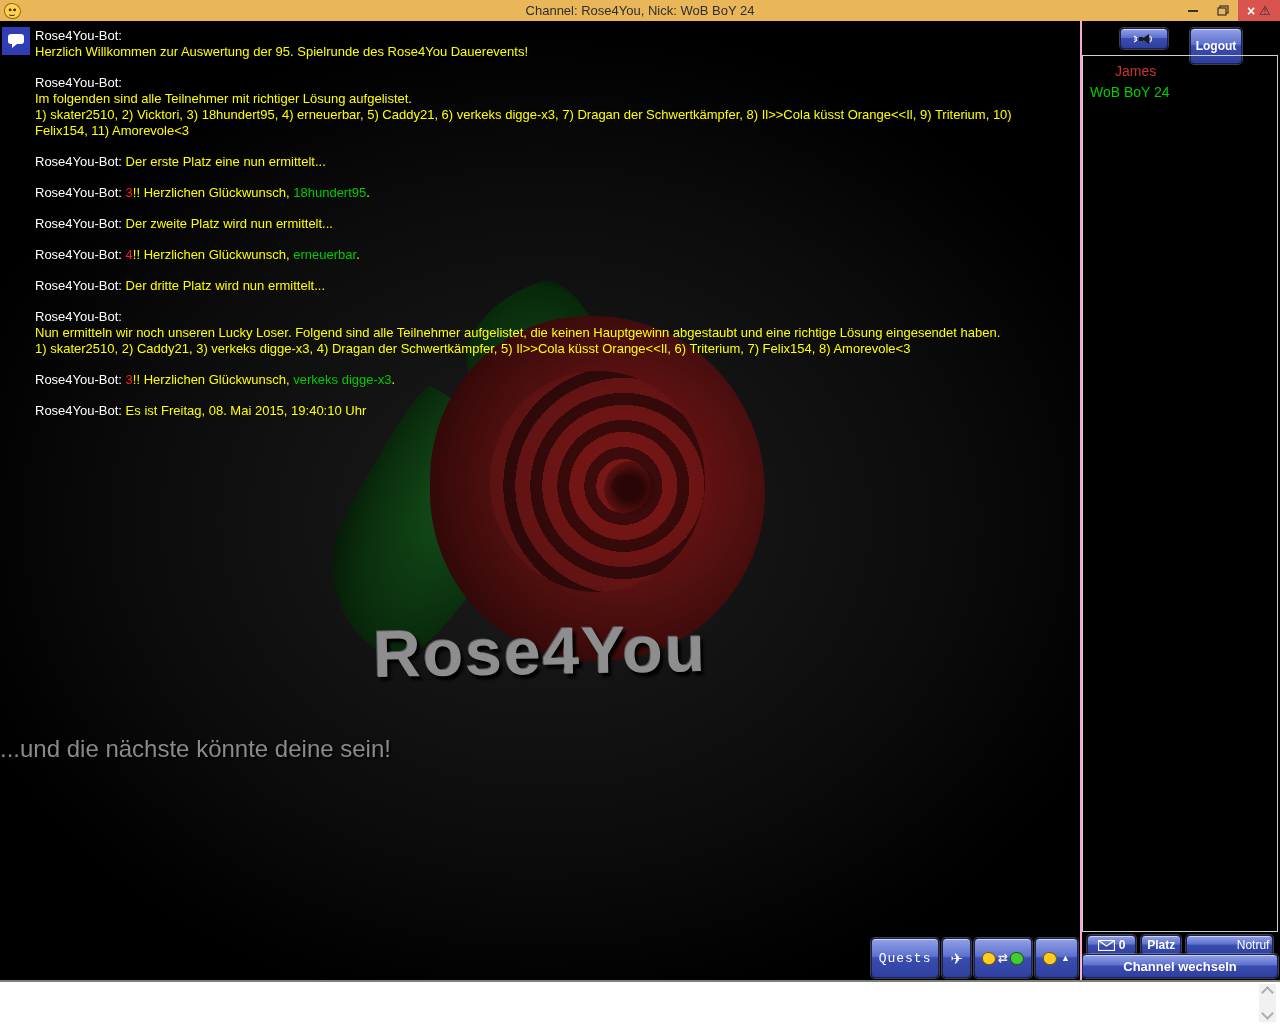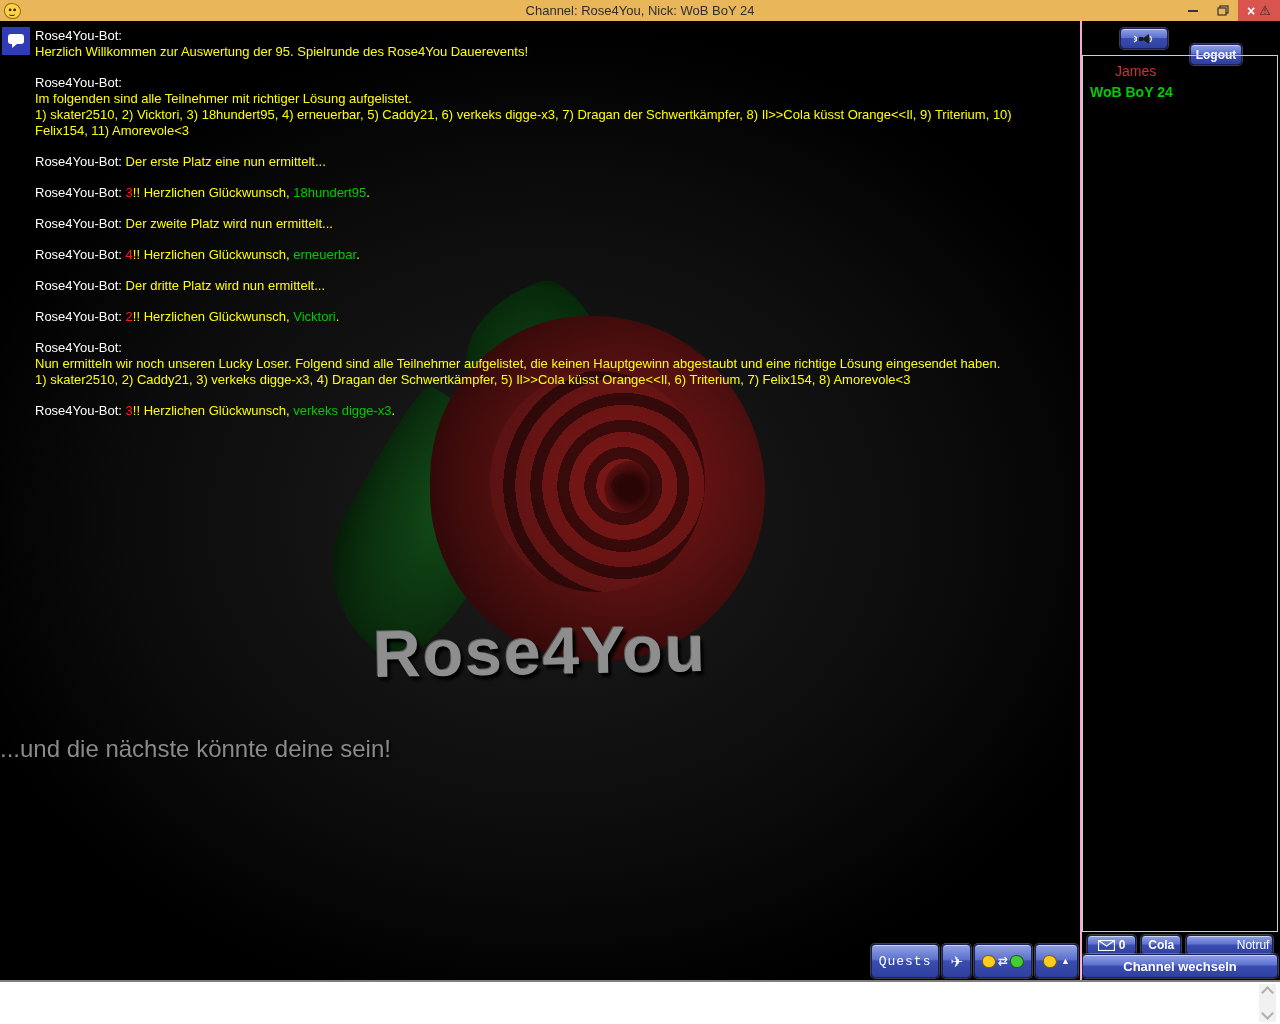--- a/index.html
+++ b/index.html
@@ -58,34 +58,34 @@
 
   
   .kbtn{background:linear-gradient(#93a2e4 0%,#5d71cf 45%,#3a4db0 50%,#2e3f9e 100%);
         border:1px solid #18215c;border-radius:4px;
         box-shadow:inset 0 1px 0 rgba(255,255,255,0.55),0 0 0 1px rgba(255,255,255,0.25);
         color:#fff;font-weight:bold;font-size:12px;
         display:flex;align-items:center;justify-content:center;cursor:pointer;box-sizing:border-box;}
 
   
   .chat-toolbar{position:absolute;right:2px;bottom:2px;display:flex;gap:3px;z-index:6;}
-  .tb-btn{height:34px;padding:0 7px;}
+  .tb-btn{height:40px;padding:0 7px;}
   .quests-btn{font-family:"Liberation Mono","DejaVu Sans Mono",monospace;font-size:13px;letter-spacing:1px;font-weight:normal;}
   .plane{font-size:15px;line-height:1;color:#fff;}
   .mini-smiley{display:inline-block;width:12px;height:11px;border-radius:45% 55% 50% 50%;
                background:#ffcc22;border:1px solid #7a5a00;}
   .mini-smiley.green{background:#44cc33;border-color:#1d5c12;}
   .swap-glyph{color:#eee;font-size:12px;margin:0 2px;}
   .up-tri{color:#fff;font-size:9px;margin-left:4px;}
 
   
   .sidebar{position:absolute;top:21px;right:0;width:198px;bottom:44px;background:#000;}
   .sidebar-top{position:absolute;top:7px;left:0;right:0;display:flex;justify-content:center;gap:22px;}
   .sound-btn{width:48px;height:21px;}
-  .logout-btn{width:52px;height:21px;margin-top:16px;}
+  .logout-btn{width:52px;height:36px;}
   .user-panel{position:absolute;top:34px;left:0;right:2px;bottom:48px;border:1px solid #cfcfcf;
               padding:5px 7px;box-sizing:border-box;overflow:hidden;}
   .user{font-size:14px;line-height:21px;}
   .mail-row{position:absolute;bottom:25px;left:5px;right:7px;display:flex;gap:5px;}
   .mail-row .kbtn{height:20px;}
   .mail-btn{flex:1.25;gap:4px;}
   .hilfe-btn{flex:1;}
   .notruf-btn{flex:1;font-weight:normal;padding-left:47px;}
   .channel-btn{position:absolute;bottom:2px;left:0;right:2px;height:24px;font-size:13px;}
 
@@ -145,23 +145,23 @@
     </div>
 
     <div class="messages">
         <div class="msg"><span class="bot-name">Rose4You-Bot:</span><br><span style="color: rgb(255, 255, 0);">Herzlich Willkommen zur Auswertung der  95. Spielrunde des Rose4You Dauerevents!</span></div>
         <div class="msg"><span class="bot-name">Rose4You-Bot:</span><br><span style="color: rgb(255, 255, 0);">Im folgenden sind alle Teilnehmer mit richtiger Lösung aufgelistet.</span><br><span style="color: rgb(255, 255, 0);">1) skater2510, 2) Vicktori, 3) 18hundert95, 4) erneuerbar, 5) Caddy21, 6) verkeks digge-x3, 7) Dragan der Schwertkämpfer, 8) Il&gt;&gt;Cola küsst Orange&lt;&lt;Il, 9) Triterium, 10) Felix154, 11) Amorevole&lt;3</span></div>
         <div class="msg"><span class="bot-name">Rose4You-Bot:</span> <span style="color: rgb(255, 255, 0);">Der erste Platz eine nun ermittelt...</span></div>
         <div class="msg"><span class="bot-name">Rose4You-Bot:</span> <span style="color: rgb(255, 26, 26);">3</span><span style="color: rgb(255, 255, 0);">!! Herzlichen Glückwunsch, </span><span style="color: rgb(0, 204, 0);">18hundert95</span><span style="color: rgb(255, 255, 0);">.</span></div>
         <div class="msg"><span class="bot-name">Rose4You-Bot:</span> <span style="color: rgb(255, 255, 0);">Der zweite Platz wird nun ermittelt...</span></div>
         <div class="msg"><span class="bot-name">Rose4You-Bot:</span> <span style="color: rgb(255, 26, 26);">4</span><span style="color: rgb(255, 255, 0);">!! Herzlichen Glückwunsch, </span><span style="color: rgb(0, 204, 0);">erneuerbar</span><span style="color: rgb(255, 255, 0);">.</span></div>
         <div class="msg"><span class="bot-name">Rose4You-Bot:</span> <span style="color: rgb(255, 255, 0);">Der dritte Platz wird nun ermittelt...</span></div>
-        <div class="msg"><span class="bot-name">Rose4You-Bot:</span> <span style="color: rgb(255, 26, 26);">2</span><span style="color: rgb(255, 255, 0);">!! Herzlichen Glückwunsch, </span><span style="color: rgb(0, 204, 0);">Vicktori</span><span style="color: rgb(255, 255, 0);">.</span></div>
         <div class="msg"><span class="bot-name">Rose4You-Bot:</span><br><span style="color: rgb(255, 255, 0);">Nun ermitteln wir noch unseren Lucky Loser. Folgend sind alle Teilnehmer aufgelistet, die keinen Hauptgewinn abgestaubt und eine richtige Lösung eingesendet haben.</span><br><span style="color: rgb(255, 255, 0);">1) skater2510, 2) Caddy21, 3) verkeks digge-x3, 4) Dragan der Schwertkämpfer, 5) Il&gt;&gt;Cola küsst Orange&lt;&lt;Il, 6) Triterium, 7) Felix154, 8) Amorevole&lt;3</span></div>
         <div class="msg"><span class="bot-name">Rose4You-Bot:</span> <span style="color: rgb(255, 26, 26);">3</span><span style="color: rgb(255, 255, 0);">!! Herzlichen Glückwunsch, </span><span style="color: rgb(0, 204, 0);">verkeks digge-x3</span><span style="color: rgb(255, 255, 0);">.</span></div>
+        <div class="msg"><span class="bot-name">Rose4You-Bot:</span> <span style="color: rgb(255, 255, 0);">Es ist Freitag, 08. Mai 2015, 19:40:10 Uhr</span></div>
       </div>
 
     <div class="chat-toolbar">
       <div class="kbtn tb-btn quests-btn">Quests</div>
       <div class="kbtn tb-btn">
         <span class="plane">✈</span>
       </div>
       <div class="kbtn tb-btn">
         <span class="mini-smiley"></span>
         <span class="swap-glyph">⇄</span>
@@ -182,32 +182,32 @@
           <rect x="7" y="5" width="4" height="4" fill="#1b1b1b"></rect>
           <path d="M10 7 L17 2 L17 12 Z" fill="#1b1b1b"></path>
           <path d="M18 4 Q21 7 18 10" stroke="#dcdcdc" stroke-width="1.3" fill="none"></path>
         </svg>
       </div>
       <div class="kbtn logout-btn">Logout</div>
     </div>
 
     <div class="user-panel">
         <div class="user" style="color: rgb(204, 51, 51); margin-left: 25px;">James</div>
-        <div class="user" style="color: rgb(0, 204, 0); font-weight: bold;">WoB BoY 24</div>
+        <div class="user" style="color: rgb(0, 204, 0); font-weight: normal;">WoB BoY 24</div>
       </div>
 
     <div class="mail-row">
       <div class="kbtn mail-btn">
         <svg width="17" height="11" viewBox="0 0 17 11">
           <rect x="0.5" y="0.5" width="16" height="10" fill="none" stroke="#fff" stroke-width="1.2"></rect>
           <path d="M0.5 0.5 L8.5 6 L16.5 0.5" fill="none" stroke="#fff" stroke-width="1.2"></path>
         </svg>
         <span>0</span>
       </div>
-      <div class="kbtn hilfe-btn">Cola</div>
+      <div class="kbtn hilfe-btn">Platz</div>
       <div class="kbtn notruf-btn">Notruf</div>
     </div>
     <div class="kbtn channel-btn">Channel wechseln</div>
   </div>
 
   <div class="input-area">
     <textarea class="chat-input" style=""></textarea>
     <div class="input-scrollbar">
       <span class="chev up"></span>
       <span class="chev down"></span>

